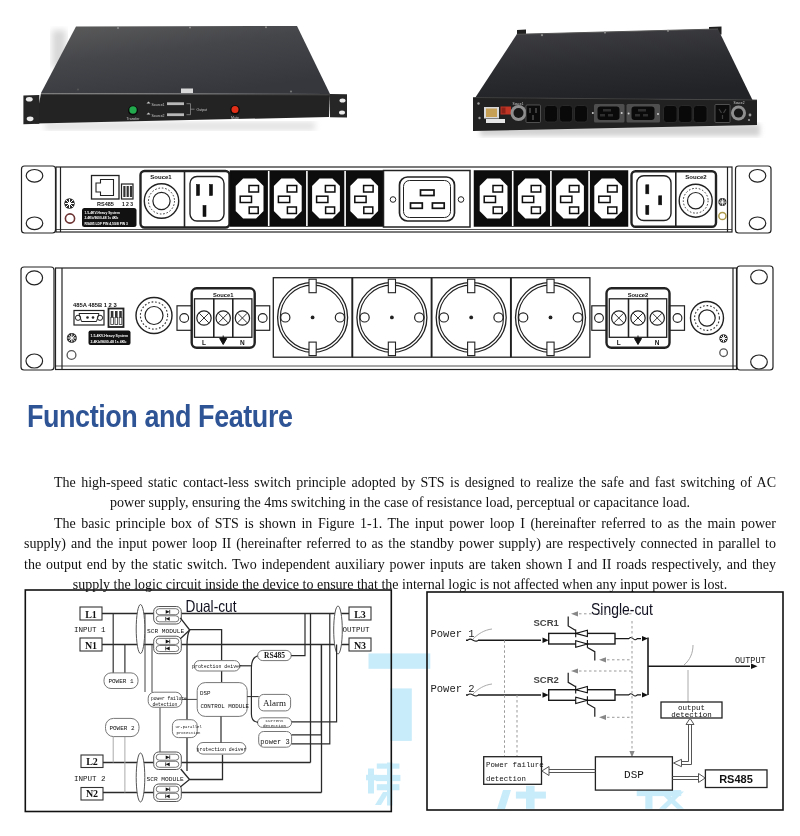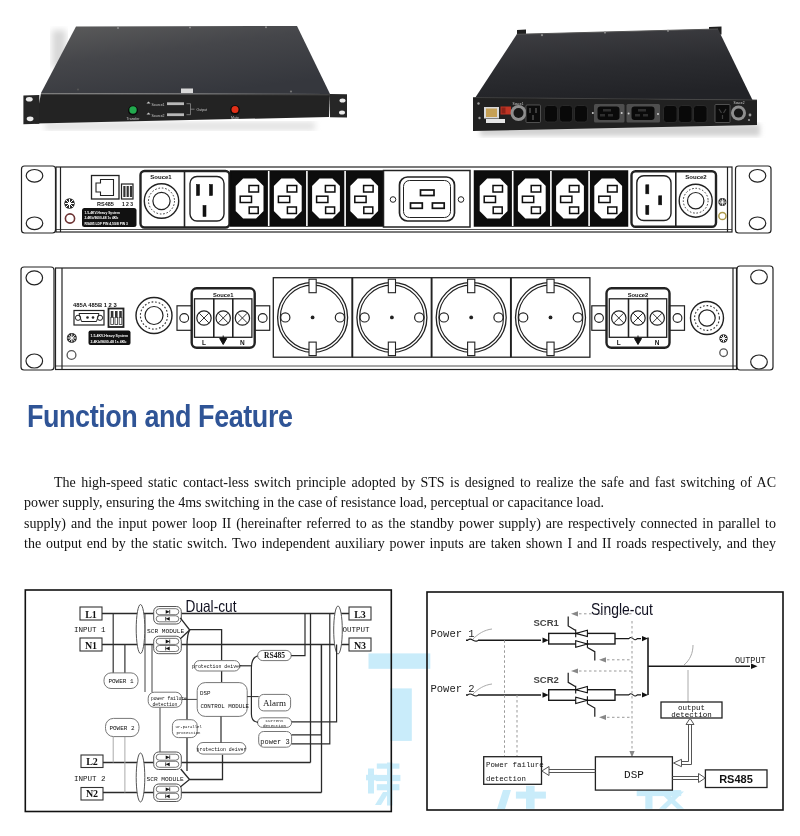--- a/index.html
+++ b/index.html
@@ -5,21 +5,21 @@
   html,body{margin:0;padding:0;}
   body{width:800px;height:836px;background:#fff;position:relative;overflow:hidden;
        font-family:"Liberation Sans",sans-serif;}
   .abs{position:absolute;}
   #heading{position:absolute;left:27px;top:399px;font-family:"Liberation Sans",sans-serif;
     font-weight:bold;font-size:31px;color:#2F5496;letter-spacing:-0.5px;
     transform:scaleX(0.87);transform-origin:0 0;white-space:nowrap;}
   .bodytext{position:absolute;left:24px;width:752px;font-family:"Liberation Serif",serif;
     font-size:14px;color:#111;margin-top:34px;}
   .jline{text-align:justify;text-align-last:justify;white-space:nowrap;height:20.6px;line-height:20.6px;}
-  .lline{text-align:left;height:20.6px;line-height:20.6px;}
+  .lline{text-align:center;height:20.6px;line-height:20.6px;}
 </style>
 </head>
 <body>
 
 <svg class="abs" style="left:0;top:0" width="370" height="150" viewBox="0 0 370 150">
   <defs>
     <linearGradient id="topg1" x1="0" y1="0" x2="0.55" y2="1">
       <stop offset="0" stop-color="#5c5c5c"></stop>
       <stop offset="0.45" stop-color="#45464a"></stop>
       <stop offset="1" stop-color="#35373d"></stop>
@@ -359,22 +359,24 @@
   </g>
   <circle cx="723.5" cy="338.5" r="4.2" fill="#2a2a2a" stroke="none"></circle>
   <path d="M719.8 338.5h7.4M723.5 334.8v7.4M720.9 335.9l5.2 5.2M726.1 335.9l-5.2 5.2" stroke="#fff" stroke-width="0.9"></path>
   <circle cx="723.6" cy="352.7" r="3.8" stroke="#555" stroke-width="1.3"></circle>
 </svg>
 
 <div id="heading">Function and Feature</div>
 <div class="bodytext" style="top:438.5px">
   <div class="jline"><span style="display:inline-block;width:30px"></span>The high-speed static contact-less switch principle adopted by STS is designed to realize the safe and fast switching of AC</div>
   <div class="lline">power supply, ensuring the 4ms switching in the case of resistance load, perceptual or capacitance load.</div>
+  <div class="jline"><span style="display:inline-block;width:30px"></span>The basic principle box of STS is shown in Figure 1-1. The input power loop I (hereinafter referred to as the main power</div>
   <div class="jline">supply) and the input power loop II (hereinafter referred to as the standby power supply) are respectively connected in parallel to</div>
   <div class="jline">the output end by the static switch. Two independent auxiliary power inputs are taken shown I and II roads respectively, and they</div>
+  <div class="lline">supply the logic circuit inside the device to ensure that the internal logic is not affected when any input power is lost.</div>
 </div>
 
 <svg class="abs" style="left:0;top:0" width="800" height="836" viewBox="0 0 800 836" id="wmk" fill="#c9ecfa" stroke="none">
   <rect x="368.5" y="653.4" width="61.8" height="15.4"></rect>
   <rect x="390.2" y="688.4" width="21.6" height="52.5"></rect>
 
   <g>
     <rect x="368" y="768.5" width="6" height="25"></rect>
     <rect x="366" y="774.8" width="11" height="5.5"></rect>
     <rect x="376.8" y="763.5" width="22.6" height="5.2"></rect>

